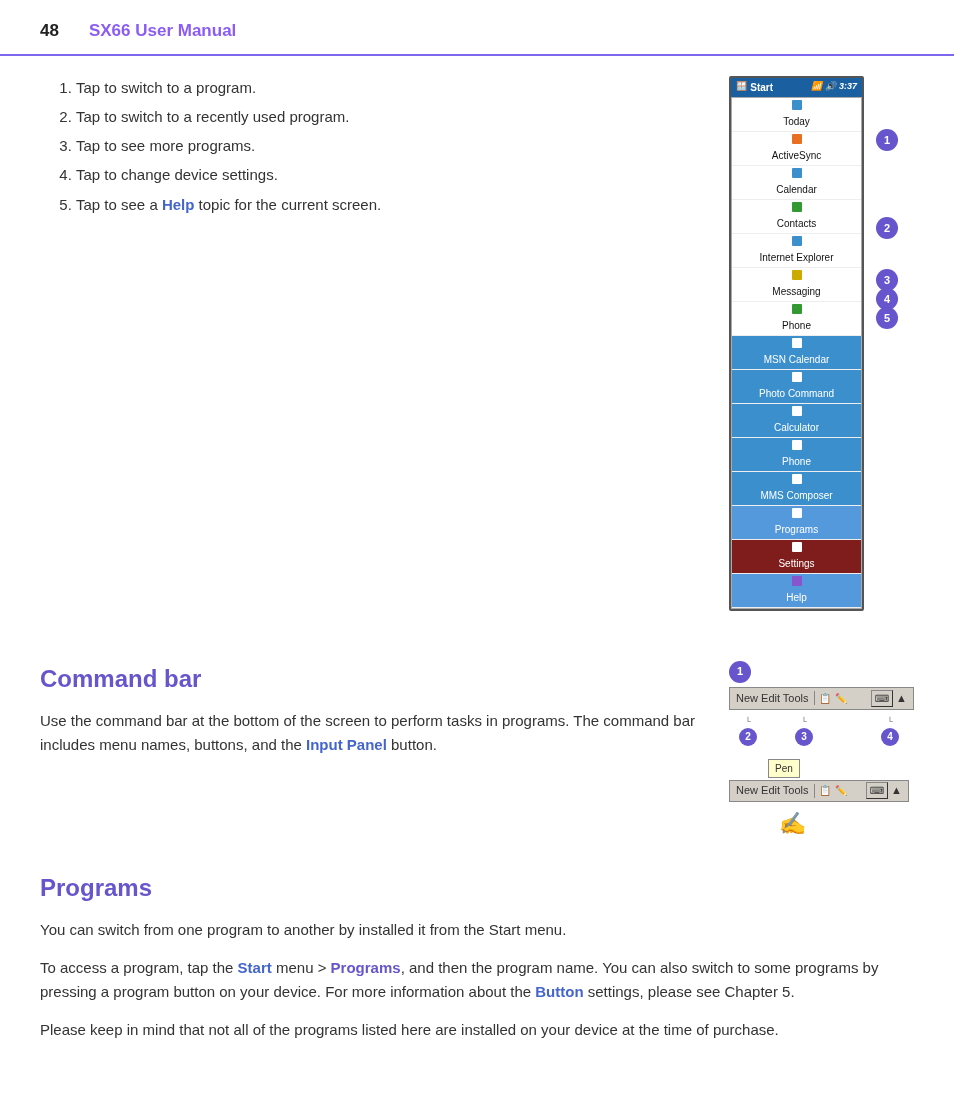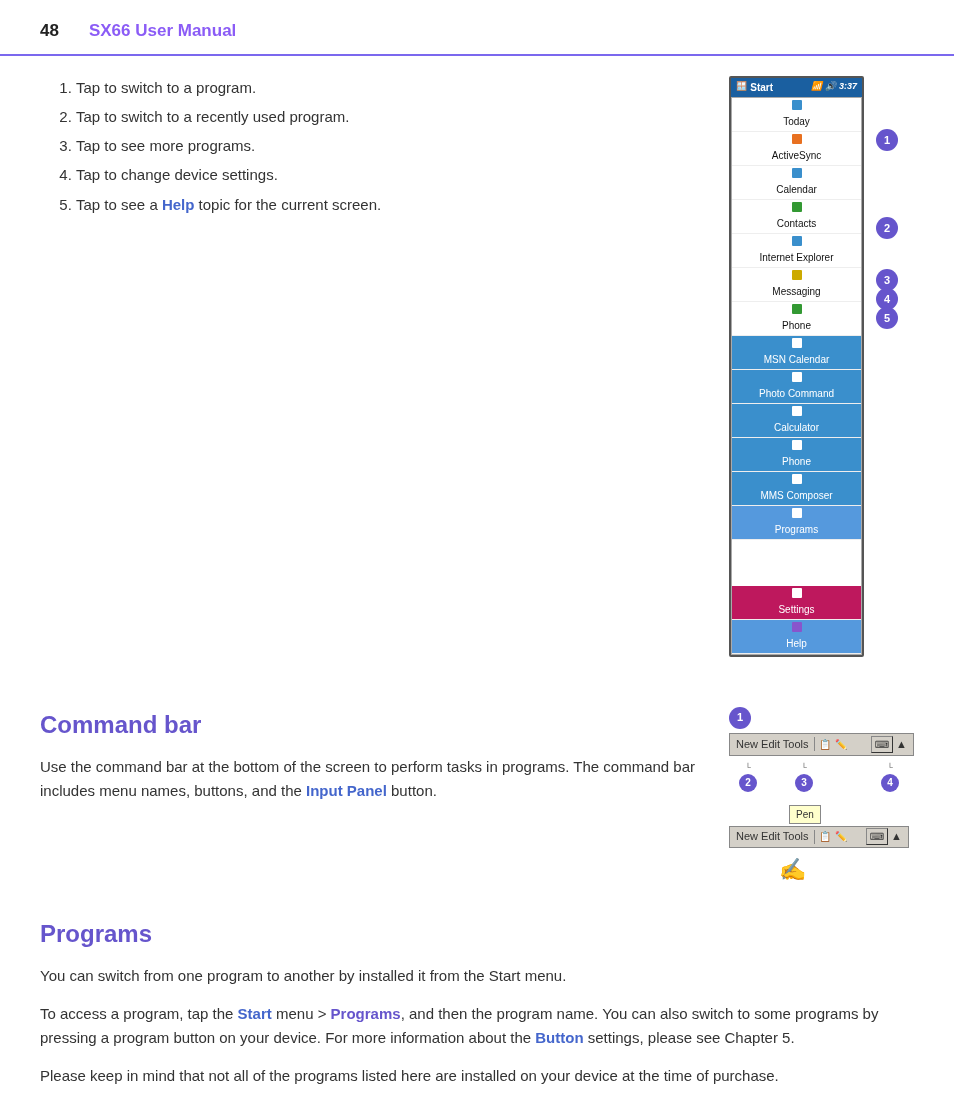--- a/index.html
+++ b/index.html
@@ -131,21 +131,21 @@
       position: relative;
       width: 180px;
     }
 
     .pen-tooltip-box {
       background: #ffffcc;
       border: 1px solid #888;
       font-size: 10px;
       padding: 1px 6px;
       display: inline-block;
-      margin-left: 60px;
+      margin-left: 39px;
       margin-bottom: 2px;
     }
 
     .pen-cmdbar {
       border: 1px solid #aaa;
       background: #d4d0c8;
       display: flex;
       align-items: center;
       padding: 2px 5px;
       font-size: 11px;
@@ -329,21 +329,21 @@
               </li>
             <li class="phone-menu-item highlighted">
                 <span class="item-icon" style="background:#fff;"></span>
                 <span>MMS Composer</span>
               </li>
 
             <li class="phone-menu-item" style="background:#5599dd;color:#fff;">
                 <span class="item-icon" style="background:#fff;"></span>
                 <span>Programs</span>
               </li>
-            <li class="phone-menu-item" style="background:#be185d;color:#fff;margin-top:46px;">
+            <li class="phone-menu-item" style="background:#7f1d1d;color:#fff;">
                 <span class="item-icon" style="background:#fff;"></span>
                 <span>Settings</span>
               </li>
             <li class="phone-menu-item" style="background:#5599dd;color:#fff;">
                 <span class="item-icon purple" style="background:#8855cc;"></span>
                 <span>Help</span>
               </li>
           </ul>
         </div>
 

